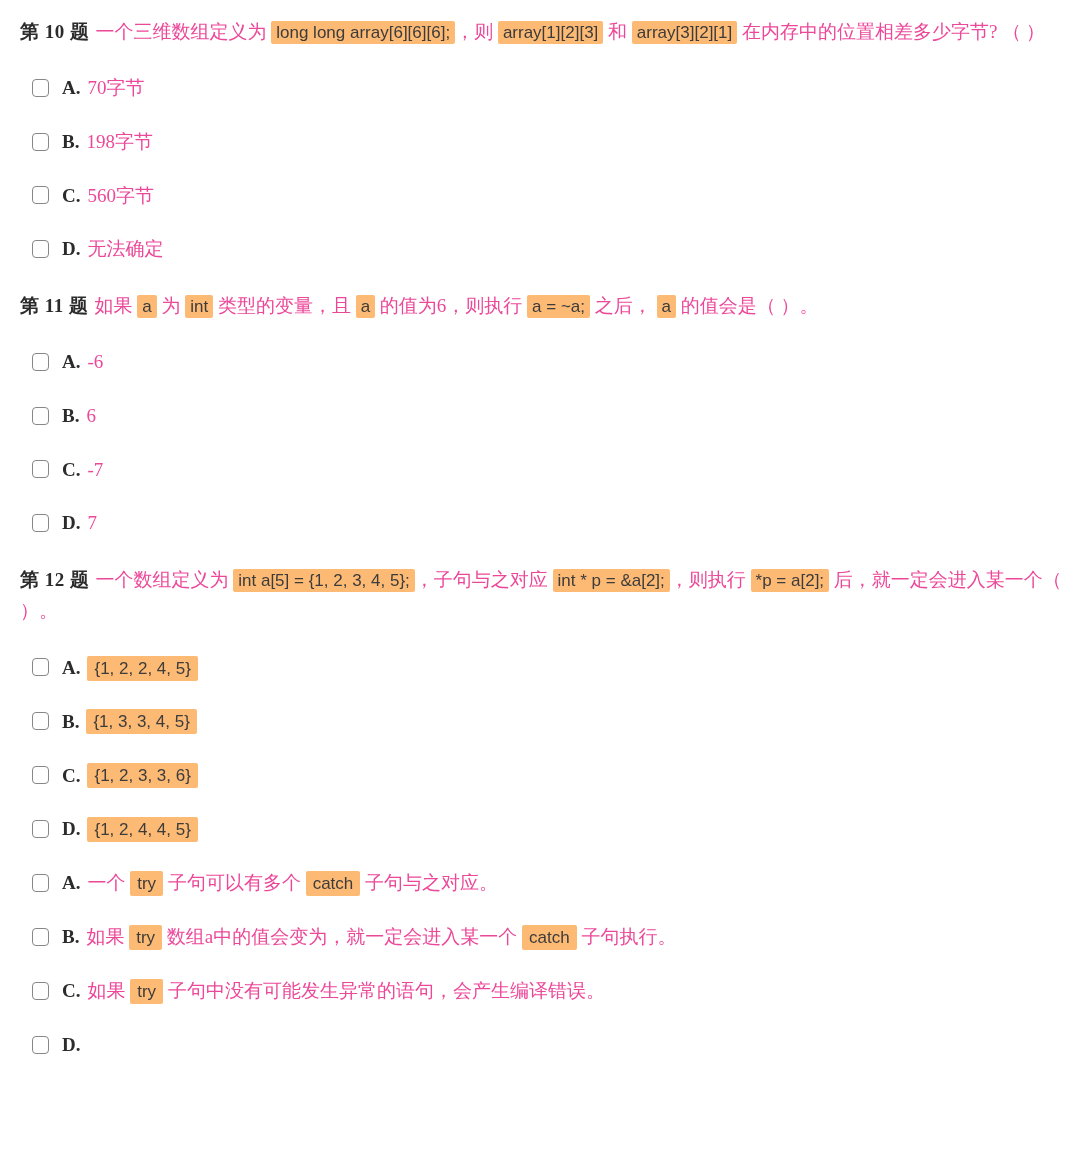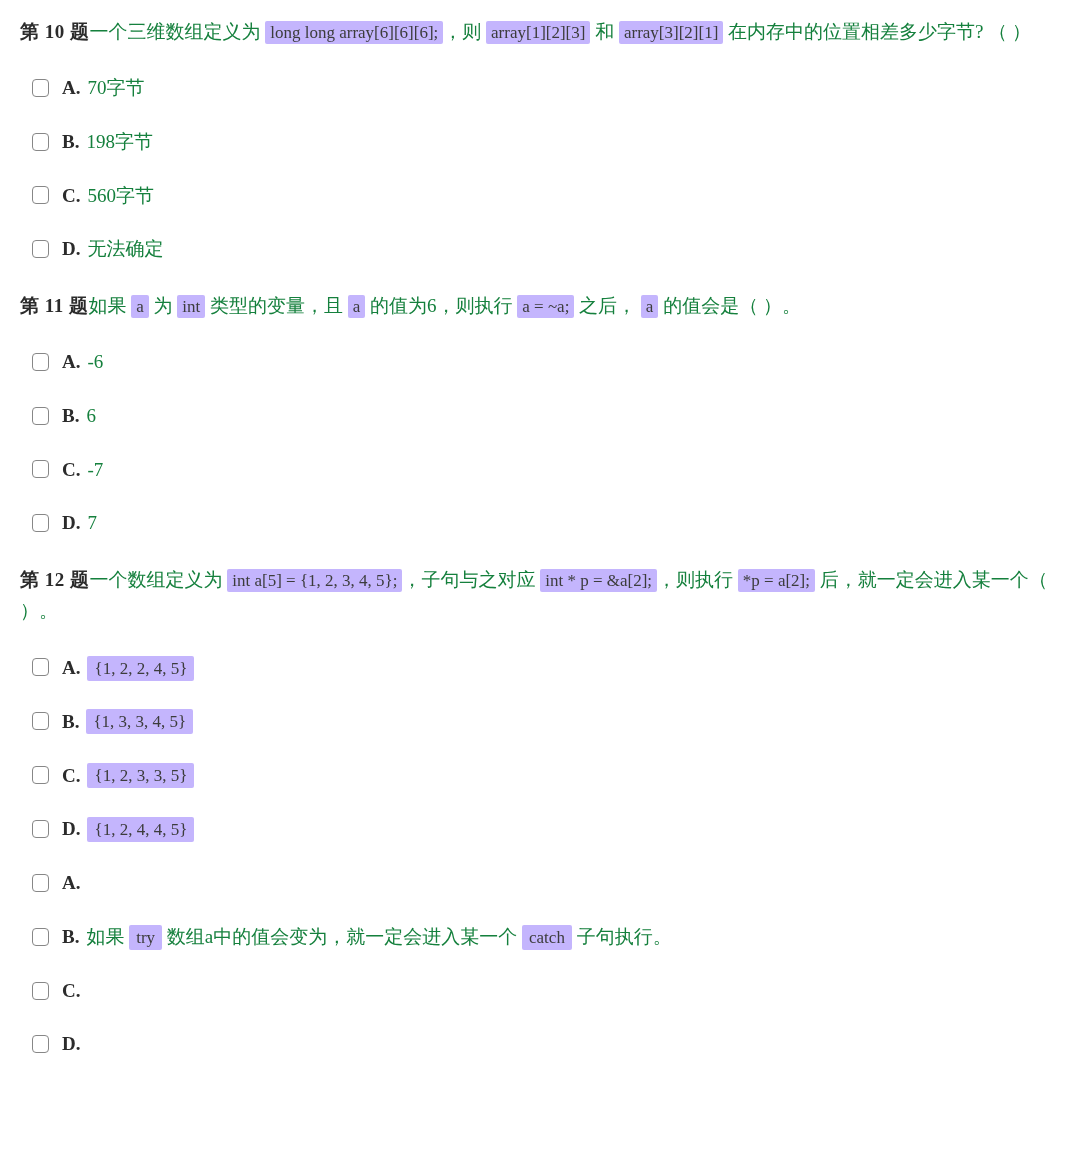--- a/index.html
+++ b/index.html
@@ -14,20 +14,21 @@
     font-size: 19px;
   }
   .question { margin: 0; }
   .stem {
     line-height: 1.65;
     margin: 27px 0 20px 0;
   }
   .question:first-child .stem { margin-top: 12px; }
   .qnum {
     font-weight: bold;
+    margin-right: 6px;
     letter-spacing: 0.5px;
   }
   .option {
     display: flex;
     align-items: center;
     margin: 28px 0 28px 12px;
     line-height: 1.35;
   }
   .checkbox {
     display: inline-block;
@@ -39,29 +40,29 @@
     background: #ffffff;
     margin-right: 13px;
     cursor: pointer;
   }
   .letter {
     font-weight: bold;
     margin-right: 7px;
     white-space: nowrap;
   }
   .inline-code {
-    font-family: Liberation Serif, serif;
+    font-family: Liberation Sans, sans-serif;
     font-size: 17px;
     color: #3c3c3c;
-    background: #c4b5fd;
+    background: #fdba74;
     padding: 2px 5px;
     border-radius: 2px;
   }
   .content .inline-code { padding: 3px 7px; }
-  .text-seg { color: #15803d; }
+  .text-seg { color: #ec4899; }
 </style>
 </head>
 <body>
 
 <main>
     <section class="question">
       <p class="stem"><strong class="qnum">第 10 题</strong><span class="text-seg">一个三维数组定义为 </span><code class="inline-code">long long array[6][6][6];</code><span class="text-seg">，则 </span><code class="inline-code">array[1][2][3]</code><span class="text-seg"> 和 </span><code class="inline-code">array[3][2][1]</code><span class="text-seg"> 在内存中的位置相差多少字节? （ ）</span></p>
       <div class="option">
         <span class="checkbox" role="checkbox" aria-checked="false"></span>
         <strong class="letter">A.</strong>
@@ -114,40 +115,42 @@
         <span class="content"><code class="inline-code">{1, 2, 2, 4, 5}</code></span>
       </div>
       <div class="option">
         <span class="checkbox" role="checkbox" aria-checked="false"></span>
         <strong class="letter">B.</strong>
         <span class="content"><code class="inline-code">{1, 3, 3, 4, 5}</code></span>
       </div>
       <div class="option">
         <span class="checkbox" role="checkbox" aria-checked="false"></span>
         <strong class="letter">C.</strong>
-        <span class="content"><code class="inline-code">{1, 2, 3, 3, 5}</code></span>
+        <span class="content"><code class="inline-code">{1, 2, 3, 3, 6}</code></span>
       </div>
       <div class="option">
         <span class="checkbox" role="checkbox" aria-checked="false"></span>
         <strong class="letter">D.</strong>
         <span class="content"><code class="inline-code">{1, 2, 4, 4, 5}</code></span>
       </div>
     </section>
     <section class="question">
       <div class="option">
         <span class="checkbox" role="checkbox" aria-checked="false"></span>
         <strong class="letter">A.</strong>
+        <span class="content"><span class="text-seg">一个 </span><code class="inline-code">try</code><span class="text-seg"> 子句可以有多个 </span><code class="inline-code">catch</code><span class="text-seg"> 子句与之对应。</span></span>
       </div>
       <div class="option">
         <span class="checkbox" role="checkbox" aria-checked="false"></span>
         <strong class="letter">B.</strong>
         <span class="content"><span class="text-seg">如果 </span><code class="inline-code">try</code><span class="text-seg"> 数组a中的值会变为，就一定会进入某一个 </span><code class="inline-code">catch</code><span class="text-seg"> 子句执行。</span></span>
       </div>
       <div class="option">
         <span class="checkbox" role="checkbox" aria-checked="false"></span>
         <strong class="letter">C.</strong>
+        <span class="content"><span class="text-seg">如果 </span><code class="inline-code">try</code><span class="text-seg"> 子句中没有可能发生异常的语句，会产生编译错误。</span></span>
       </div>
       <div class="option">
         <span class="checkbox" role="checkbox" aria-checked="false"></span>
         <strong class="letter">D.</strong>
       </div>
     </section>
   </main>
 
 </body></html>

